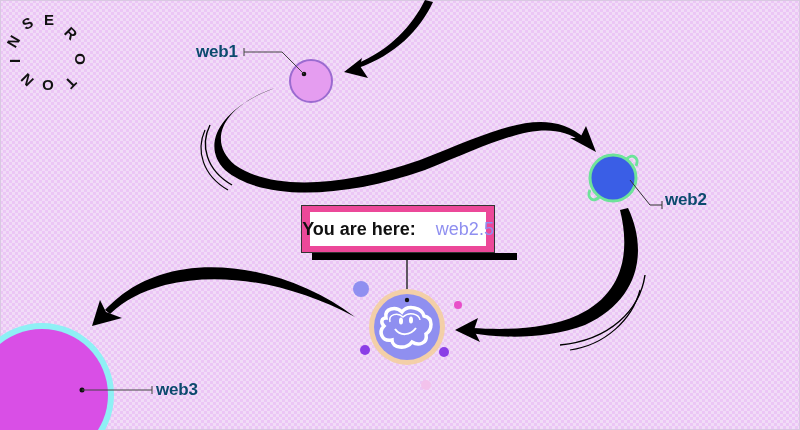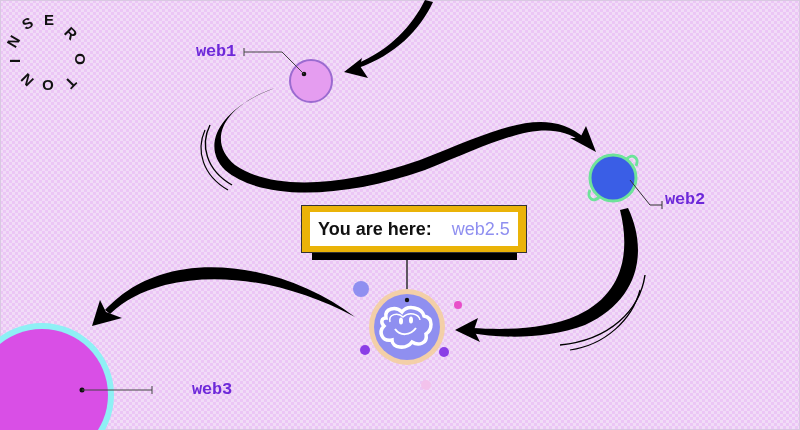--- a/index.html
+++ b/index.html
@@ -12,27 +12,26 @@
         linear-gradient(45deg, rgba(230,180,245,0.55) 25%, transparent 25%, transparent 75%, rgba(230,180,245,0.55) 75%);
       background-size: 6px 6px;
       background-position: 0 0, 3px 3px;
     }
     .frame {
       position: absolute; left: 0; top: 0; width: 798px; height: 428px;
       border: 1px solid #d9c8e2;
     }
     svg.stage { position: absolute; left: 0; top: 0; }
     .label {
-      position: absolute; font-weight: 700; color: #6d28d9; font-size: 17px;
+      position: absolute; font-weight: 700; color: #0c4a6e; font-size: 17px;
       letter-spacing: -0.2px;
-      font-family: Liberation Mono, monospace;
     }
     .callout {
-      position: absolute; left: 301px; top: 205px; width: 226px; height: 48px;
-      background: #eab308; border: 1.5px solid #333; box-sizing: border-box;
+      position: absolute; left: 301px; top: 205px; width: 194px; height: 48px;
+      background: #ec4899; border: 1.5px solid #333; box-sizing: border-box;
     }
     .callout-inner {
       position: absolute; left: 8px; top: 6px; right: 8px; bottom: 6px;
       background: #fff; display: flex; align-items: center; justify-content: center;
       font-size: 18px; font-weight: 700; color: #111; white-space: nowrap;
     }
     .callout-inner .hl { color: #8f8ff0; font-weight: 400; margin-left: 20px; }
     .callout-shadow {
       position: absolute; left: 312px; top: 253px; width: 205px; height: 7px;
       background: #000;
@@ -123,21 +122,21 @@
     <circle cx="42" cy="395" r="72" fill="#8ef0f5"></circle>
     <circle cx="42" cy="395" r="66" fill="#d94fe6"></circle>
     <circle cx="82" cy="390" r="2.5" fill="#111"></circle>
     <path d="M82 390 L 152 390" stroke="#444" stroke-width="1"></path>
     <path d="M152 386 L 152 394" stroke="#444" stroke-width="1"></path>
   </g>
 </svg>
 
 <span class="label" style="left:196px; top:42px;">web1</span>
 <span class="label" style="left:665px; top:190px;">web2</span>
-<span class="label" style="left:156px; top:380px;padding-left:36px;">web3</span>
+<span class="label" style="left:156px; top:380px;">web3</span>
 
 <div class="callout-shadow"></div>
 <div class="callout">
   <div class="callout-inner">
     <span>You are here:</span>
     <span class="hl">web2.5</span>
   </div>
 </div>
 
 </body></html>

